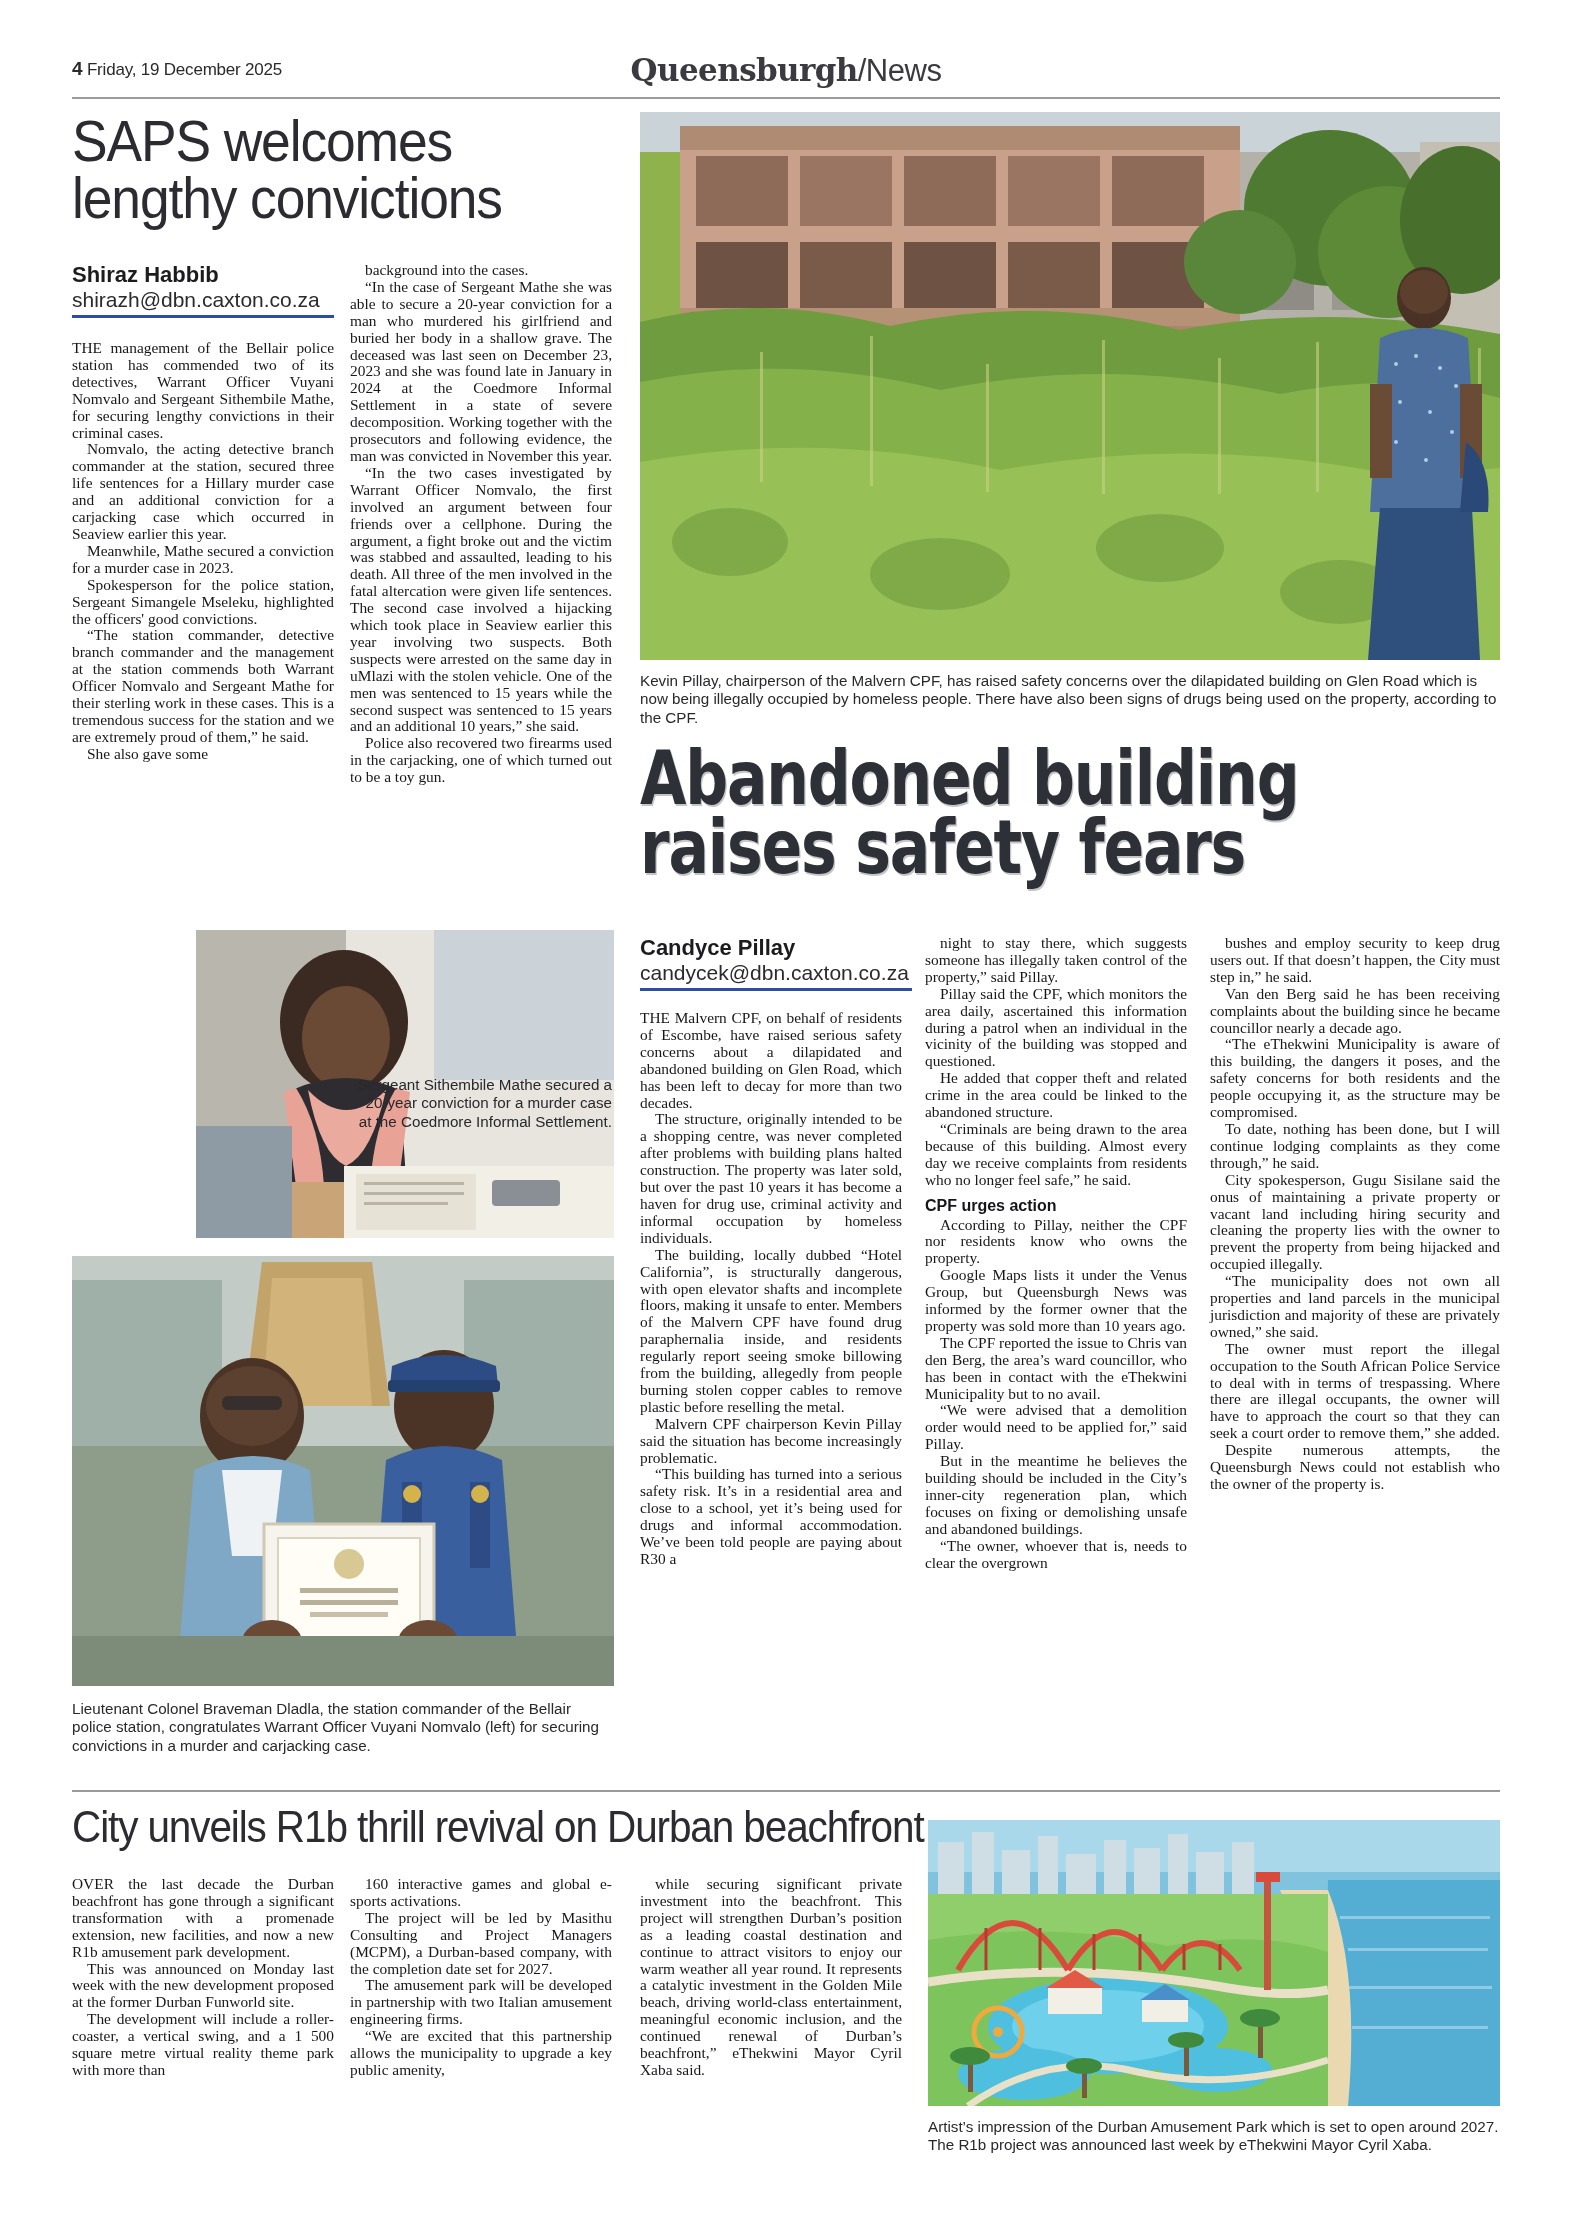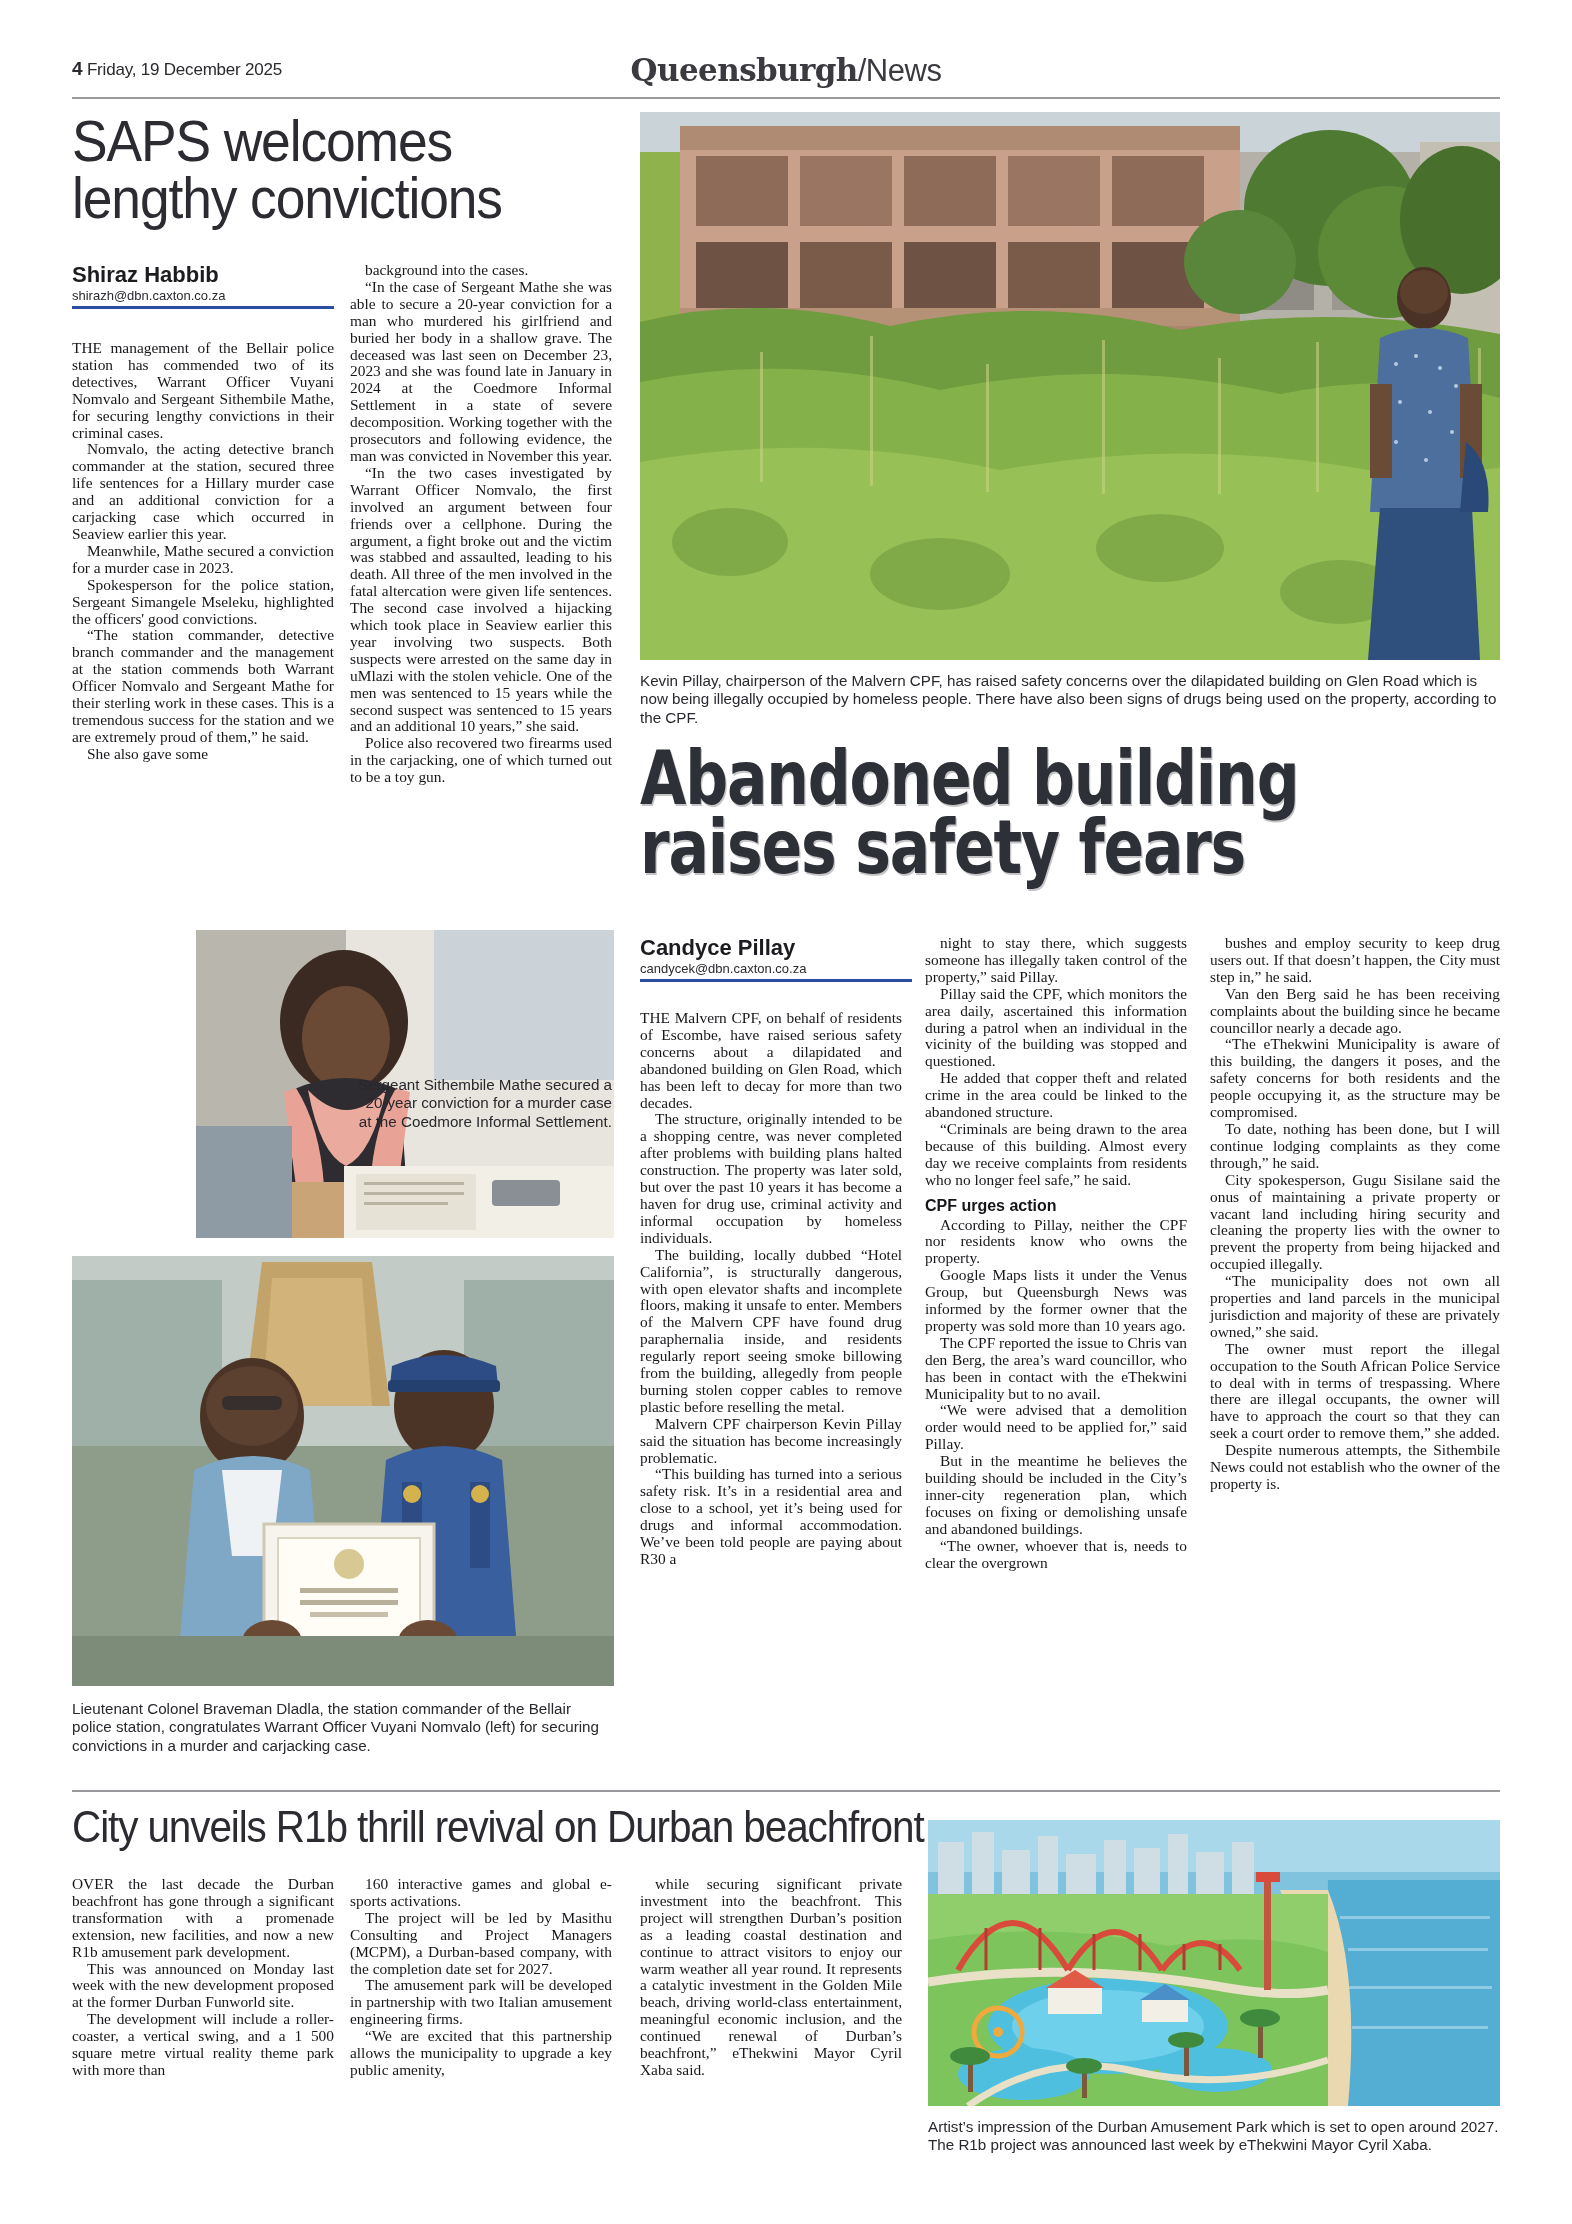--- a/index.html
+++ b/index.html
@@ -45,21 +45,21 @@
     font-family: "DejaVu Sans", sans-serif;
     font-weight: bold;
     color: #2e3038;
     letter-spacing: -1.5px;
     line-height: 0.92;
     transform: scaleX(0.80);
     transform-origin: left top;
     text-shadow: 1.5px 1.5px 0 rgba(150,150,155,0.55);
   }
   .byline-name { font-family: "Liberation Sans", sans-serif; font-weight: bold; font-size: 22px; color: #1b1b20; }
-  .byline-mail { font-family: "Liberation Sans", sans-serif; font-size: 13px; color: #2a2a30; }
+  .byline-mail { font-family: "Liberation Sans", sans-serif; font-size: 21px; color: #2a2a30; }
   .byline-rule { width: 100%; height: 3px; background: #2b4ea2; margin-top: 3px; }
 
   .col { font-family: "Liberation Serif", serif; font-size: 15.4px; line-height: 16.9px;
          text-align: justify; color: #17171b; }
   .col p { margin: 0; text-indent: 15px; }
   .col p.first { text-indent: 0; }
   .subhead { font-family: "Liberation Sans", sans-serif; font-weight: bold; font-size: 16px;
              color: #16161a; margin: 9px 0 2px 0; text-indent: 0 !important; }
 
   .cap { font-family: "Liberation Sans", sans-serif; font-size: 15.2px; line-height: 18.4px; color: #28282e; }
@@ -307,21 +307,21 @@
       <p>“The owner, whoever that is, needs to clear the overgrown</p>
     </div>
   <div id="a2-c3" class="col">
       <p>bushes and employ security to keep drug users out. If that doesn’t happen, the City must step in,” he said.</p>
       <p>Van den Berg said he has been receiving complaints about the building since he became councillor nearly a decade ago.</p>
       <p>“The eThekwini Municipality is aware of this building, the dangers it poses, and the safety concerns for both residents and the people occupying it, as the structure may be compromised.</p>
       <p>To date, nothing has been done, but I will continue lodging complaints as they come through,” he said.</p>
       <p>City spokesperson, Gugu Sisilane said the onus of maintaining a private property or vacant land including hiring security and cleaning the property lies with the owner to prevent the property from being hijacked and occupied illegally.</p>
       <p>“The municipality does not own all properties and land parcels in the municipal jurisdiction and majority of these are privately owned,” she said.</p>
       <p>The owner must report the illegal occupation to the South African Police Service to deal with in terms of trespassing. Where there are illegal occupants, the owner will have to approach the court so that they can seek a court order to remove them,” she added.</p>
-      <p>Despite numerous attempts, the Sithembile News could not establish who the owner of the property is.</p>
+      <p>Despite numerous attempts, the Queensburgh News could not establish who the owner of the property is.</p>
     </div>
 
   <div class="rule-mid"></div>
   <div id="a3-head" class="hl-light">City unveils R1b thrill revival on Durban beachfront</div>
 
   <div id="a3-c1" class="col">
       <p class="first">OVER the last decade the Durban beachfront has gone through a significant transformation with a promenade extension, new facilities, and now a new R1b amusement park development.</p>
       <p>This was announced on Monday last week with the new development proposed at the former Durban Funworld site.</p>
       <p>The development will include a roller-coaster, a vertical swing, and a 1 500 square metre virtual reality theme park with more than</p>
     </div>

